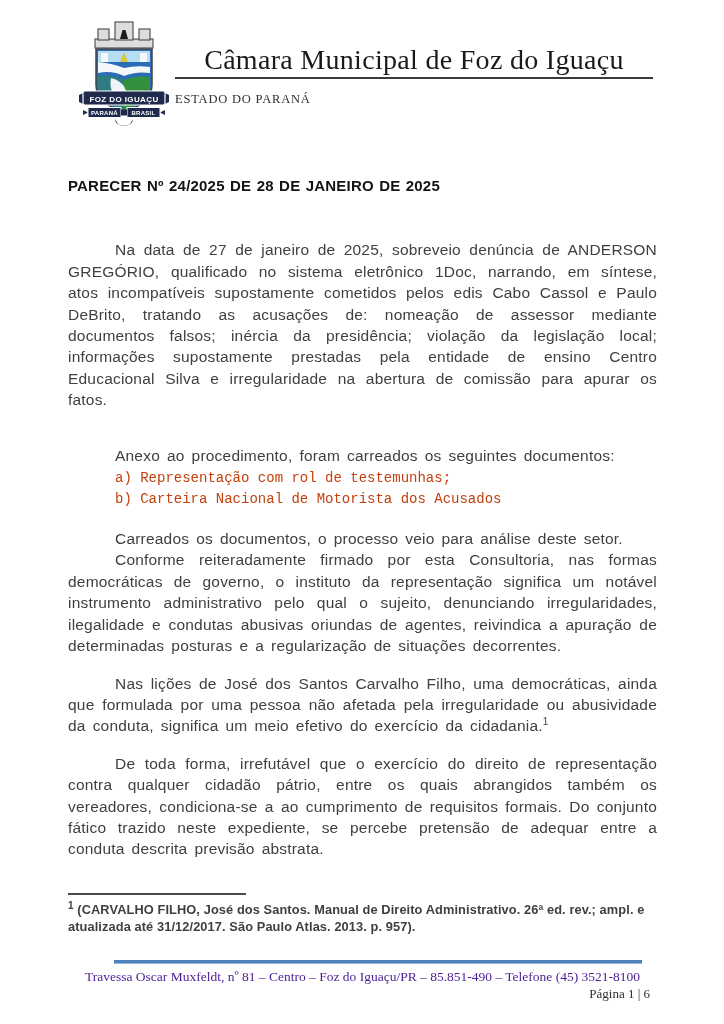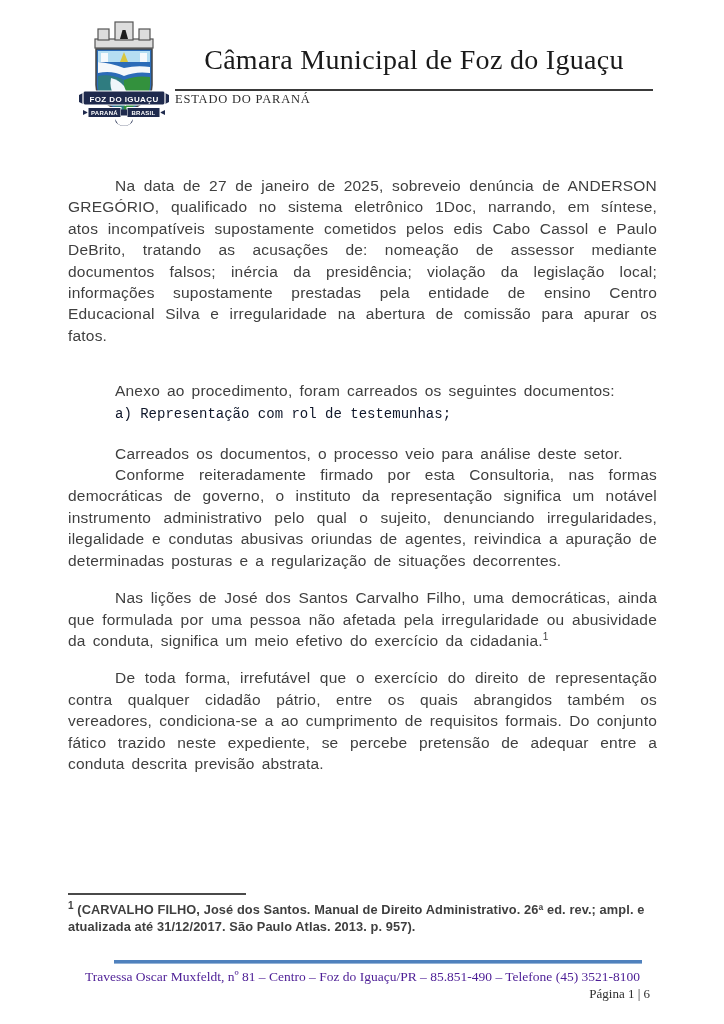--- a/index.html
+++ b/index.html
@@ -13,21 +13,21 @@
     overflow:hidden;
   }
 
   
   .crest { position:absolute; left:73px; top:16px; width:102px; height:122px; }
   .org-title {
     position:absolute; left:175px; top:44px; width:478px;
     font-family:"Liberation Serif", serif;
     font-size:28px; color:#1a1a1a; text-align:center;
     letter-spacing:0.3px;
-    padding-bottom:13px;
+    padding-bottom:1px;
     border-bottom:2px solid #3a3a3a;
     white-space:nowrap;
   }
   .state-label {
     position:absolute; left:175px; top:92px; width:430px;
     font-family:"Liberation Serif", serif;
     font-size:12.5px; color:#2e2e2e; 
     letter-spacing:0.8px;
   }
 
@@ -47,21 +47,21 @@
   .para { text-indent:47px; }
   .para.mb-lg { margin-bottom:34px; }
   .para.mb-md { margin-bottom:2px; }
   .para.mb-xl { }
   .para.mb-sm { margin-bottom:16px; }
   .attachment-list {
     margin-left:47px; margin-bottom:18px;
     font-family:"Liberation Mono", monospace;
     font-size:14px; line-height:21px;
     word-spacing:0; letter-spacing:0; text-align:left;
-    list-style:none; color:#0f172a;
+    list-style:none; color:#c2410c;
   }
   sup.fn-ref { font-size:10px; line-height:0; }
 
   
   .footnote {
     position:absolute; left:68px; top:893px; width:589px;
     color:#3f3f3f;
   }
   .footnote-divider { width:178px; border-top:2px solid #4a4a4a; margin-bottom:7px; }
   .footnote-text { font-size:12.8px; line-height:16.8px; letter-spacing:0.1px;font-weight:bold; }
@@ -127,27 +127,29 @@
       <text x="31.5" y="99" text-anchor="middle" font-family="Liberation Sans, sans-serif" font-size="6" font-weight="bold" fill="#ffffff" letter-spacing="0.3">PARANÁ</text>
       <text x="70.5" y="99" text-anchor="middle" font-family="Liberation Sans, sans-serif" font-size="6" font-weight="bold" fill="#ffffff" letter-spacing="0.3">BRASIL</text>
       <path d="M42 103 a9 7 0 0 0 18 0 l-3 5 a8 5 0 0 1 -12 0 Z" fill="#1f2a4d"></path>
     </g>
   </svg>
 
   <div class="org-title">Câmara Municipal de Foz do Iguaçu</div>
   <div class="state-label">ESTADO DO PARANÁ</div>
 
   <div class="content">
+    <div class="doc-title">PARECER Nº 24/2025 DE 28 DE JANEIRO DE 2025</div>
 
     <p class="para mb-lg">Na data de 27 de janeiro de 2025, sobreveio denúncia de ANDERSON GREGÓRIO, qualificado no sistema eletrônico 1Doc, narrando, em síntese, atos incompatíveis supostamente cometidos pelos edis Cabo Cassol e Paulo DeBrito, tratando as acusações de: nomeação de assessor mediante documentos falsos; inércia da presidência; violação da legislação local; informações supostamente prestadas pela entidade de ensino Centro Educacional Silva e irregularidade na abertura de comissão para apurar os fatos.</p>
 
     <p class="para mb-md">Anexo ao procedimento, foram carreados os seguintes documentos:</p>
 
     <ul class="attachment-list">
       <li>a) Representação com rol de testemunhas;</li>
+      <li>b) Carteira Nacional de Motorista dos Acusados</li>
     </ul>
 
     <p class="para mb-xl">Carreados os documentos, o processo veio para análise deste setor.</p>
 
     <p class="para mb-sm">Conforme reiteradamente firmado por esta Consultoria, nas formas democráticas de governo, o instituto da representação significa um notável instrumento administrativo pelo qual o sujeito, denunciando irregularidades, ilegalidade e condutas abusivas oriundas de agentes, reivindica a apuração de determinadas posturas e a regularização de situações decorrentes.</p>
 
     <p class="para mb-sm"><span>Nas lições de José dos Santos Carvalho Filho, uma democráticas, ainda que formulada por uma pessoa não afetada pela irregularidade ou abusividade da conduta, significa um meio efetivo do exercício da cidadania.</span><sup class="fn-ref">1</sup></p>
 
     <p class="para">De toda forma, irrefutável que o exercício do direito de representação contra qualquer cidadão pátrio, entre os quais abrangidos também os vereadores, condiciona-se a ao cumprimento de requisitos formais. Do conjunto fático trazido neste expediente, se percebe pretensão de adequar entre a conduta descrita previsão abstrata.</p>
   </div>

